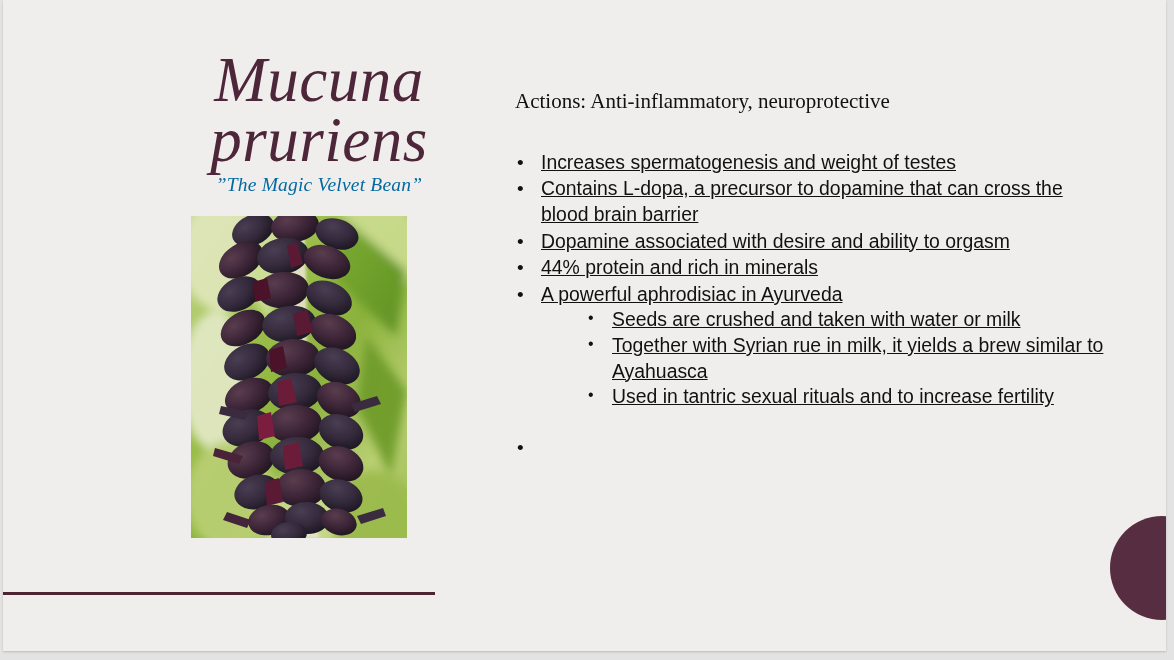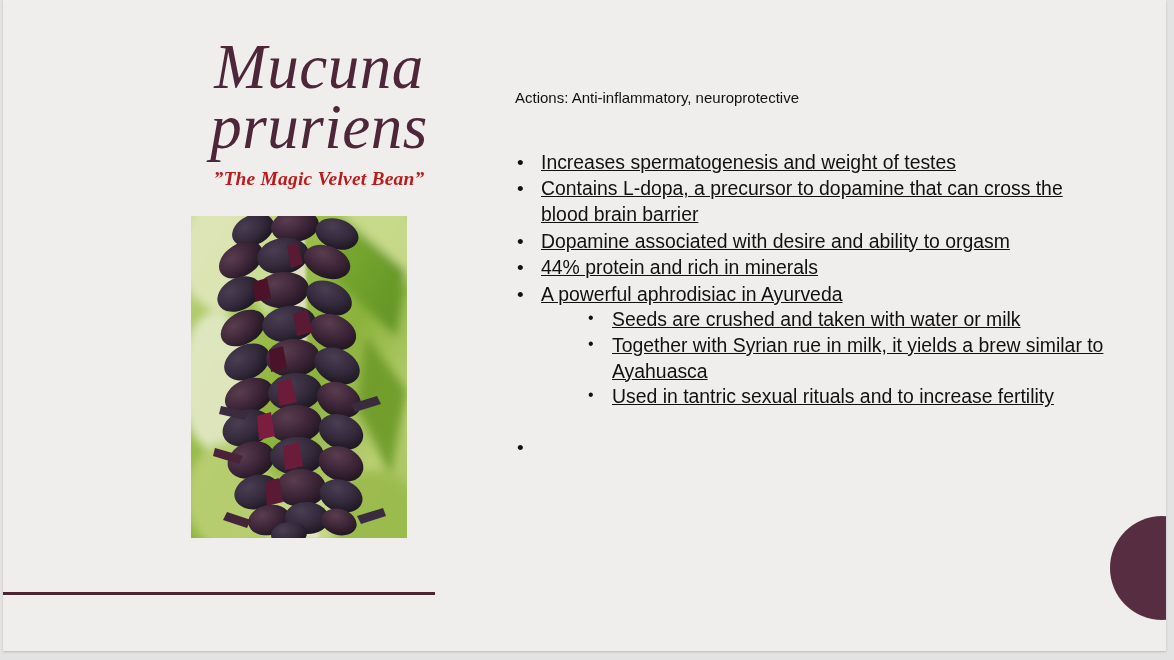--- a/index.html
+++ b/index.html
@@ -49,41 +49,41 @@
     width: 104px;
     height: 104px;
     border-radius: 50%;
     background: #572e41;
   }
 
   
   #title-block {
     position: absolute;
     left: 146px;
-    top: 37px;
+    top: 50px;
     width: 340px;
     text-align: center;
   }
   #slide-title {
     font-family: "Liberation Serif", "DejaVu Serif", serif;
     font-style: italic;
     font-size: 63px;
     line-height: 0.96;
     color: #4e2639;
     letter-spacing: 0.5px;
     margin: 0;
     font-weight: normal;
   }
   #slide-subtitle {
     font-family: "Liberation Serif", "DejaVu Serif", serif;
     font-style: italic;
-    font-weight: bold;
+    font-weight: normal;
     font-size: 19.5px;
-    color: #b91c1c;
-    margin: 10px 0 0 0;
+    color: #0369a1;
+    margin: 3px 0 0 0;
     letter-spacing: 0.2px;
   }
 
   
   #plant-photo {
     position: absolute;
     left: 188px;
     top: 216px;
     width: 216px;
     height: 322px;
@@ -96,23 +96,24 @@
   #content-body {
     position: absolute;
     left: 510px;
     top: 88px;
     width: 600px;
     color: #111111;
     font-size: 19.4px;
     line-height: 1.32;
   }
   .lead-line {
-    margin: 0 0 16px 2px;
-    font-size: 15px;
+    margin: 0 0 8px 2px;
+    font-size: 21px;
     white-space: nowrap;
+    font-family: Liberation Serif, serif;
   }
   ul.bullets {
     list-style: none;
     margin: 0;
     padding: 0;
   }
   ul.bullets > li {
     position: relative;
     padding-left: 28px;
     margin: 0 0 1px 0;

